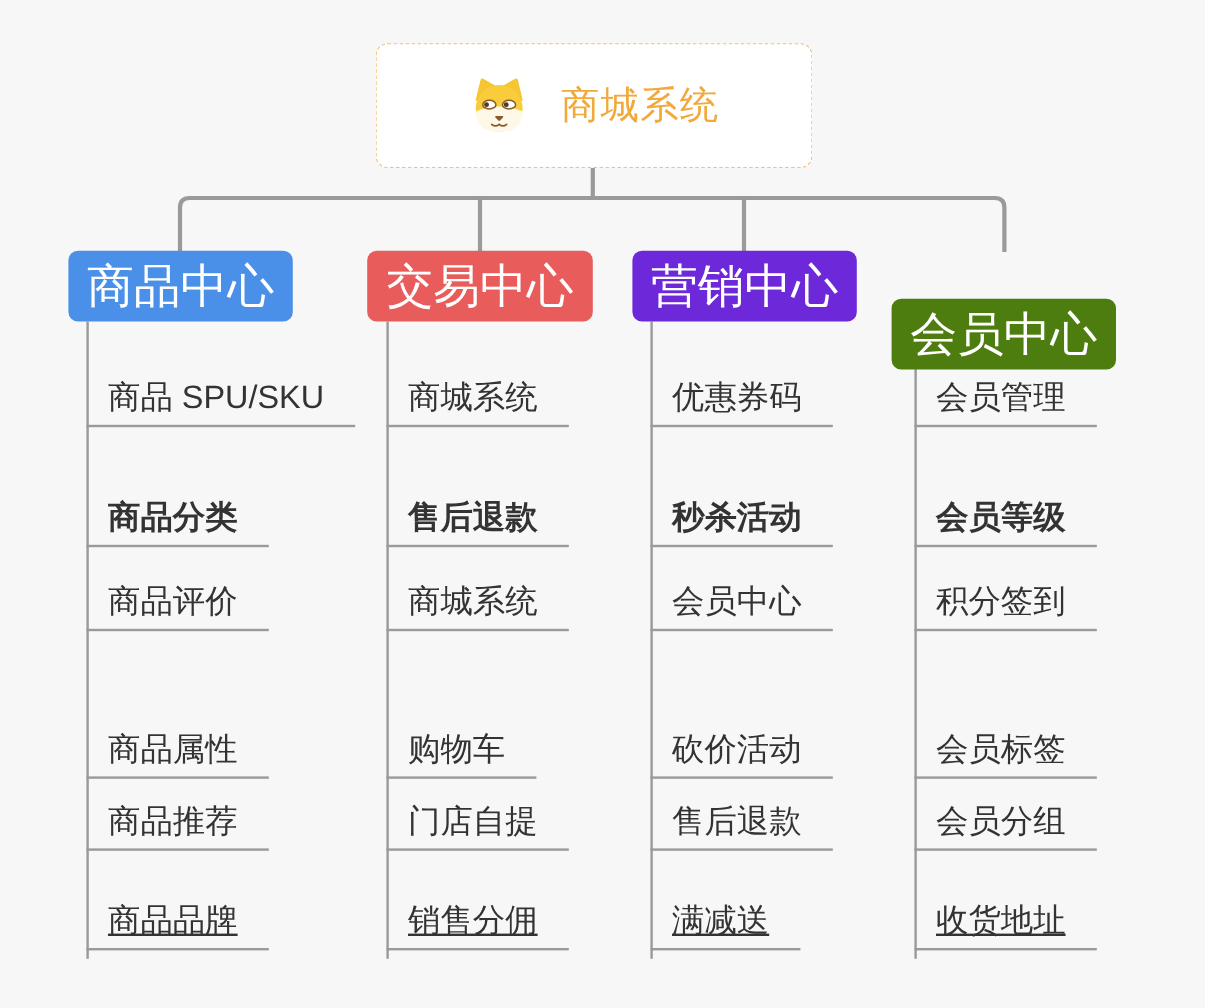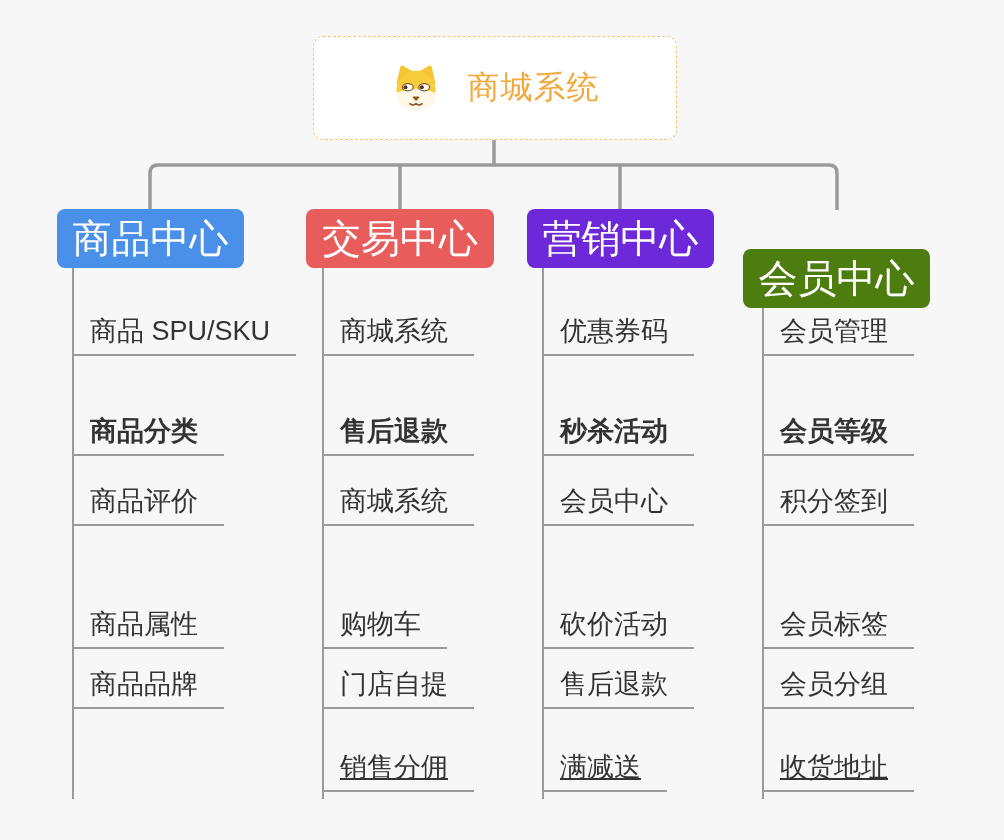--- a/index.html
+++ b/index.html
@@ -123,20 +123,21 @@
   <div class="branch-node branch-3" style="background: #4d7c0f; margin-top: 40px;">
     <span>会员中心</span>
   </div>
 
   <div class="column col-0">
     <div class="trunk-line"></div>
     <div class="child-node">商品 SPU/SKU</div>
     <div class="child-node">商品分类</div>
     <div class="child-node">商品评价</div>
     <div class="child-node">商品属性</div>
+    <div class="child-node">商品推荐</div>
     <div class="child-node">商品品牌</div>
   </div>
 
   <div class="column col-1">
     <div class="trunk-line"></div>
     <div class="child-node">商城系统</div>
     <div class="child-node">售后退款</div>
     <div class="child-node">商城系统</div>
     <div class="child-node">购物车</div>
     <div class="child-node">门店自提</div>

